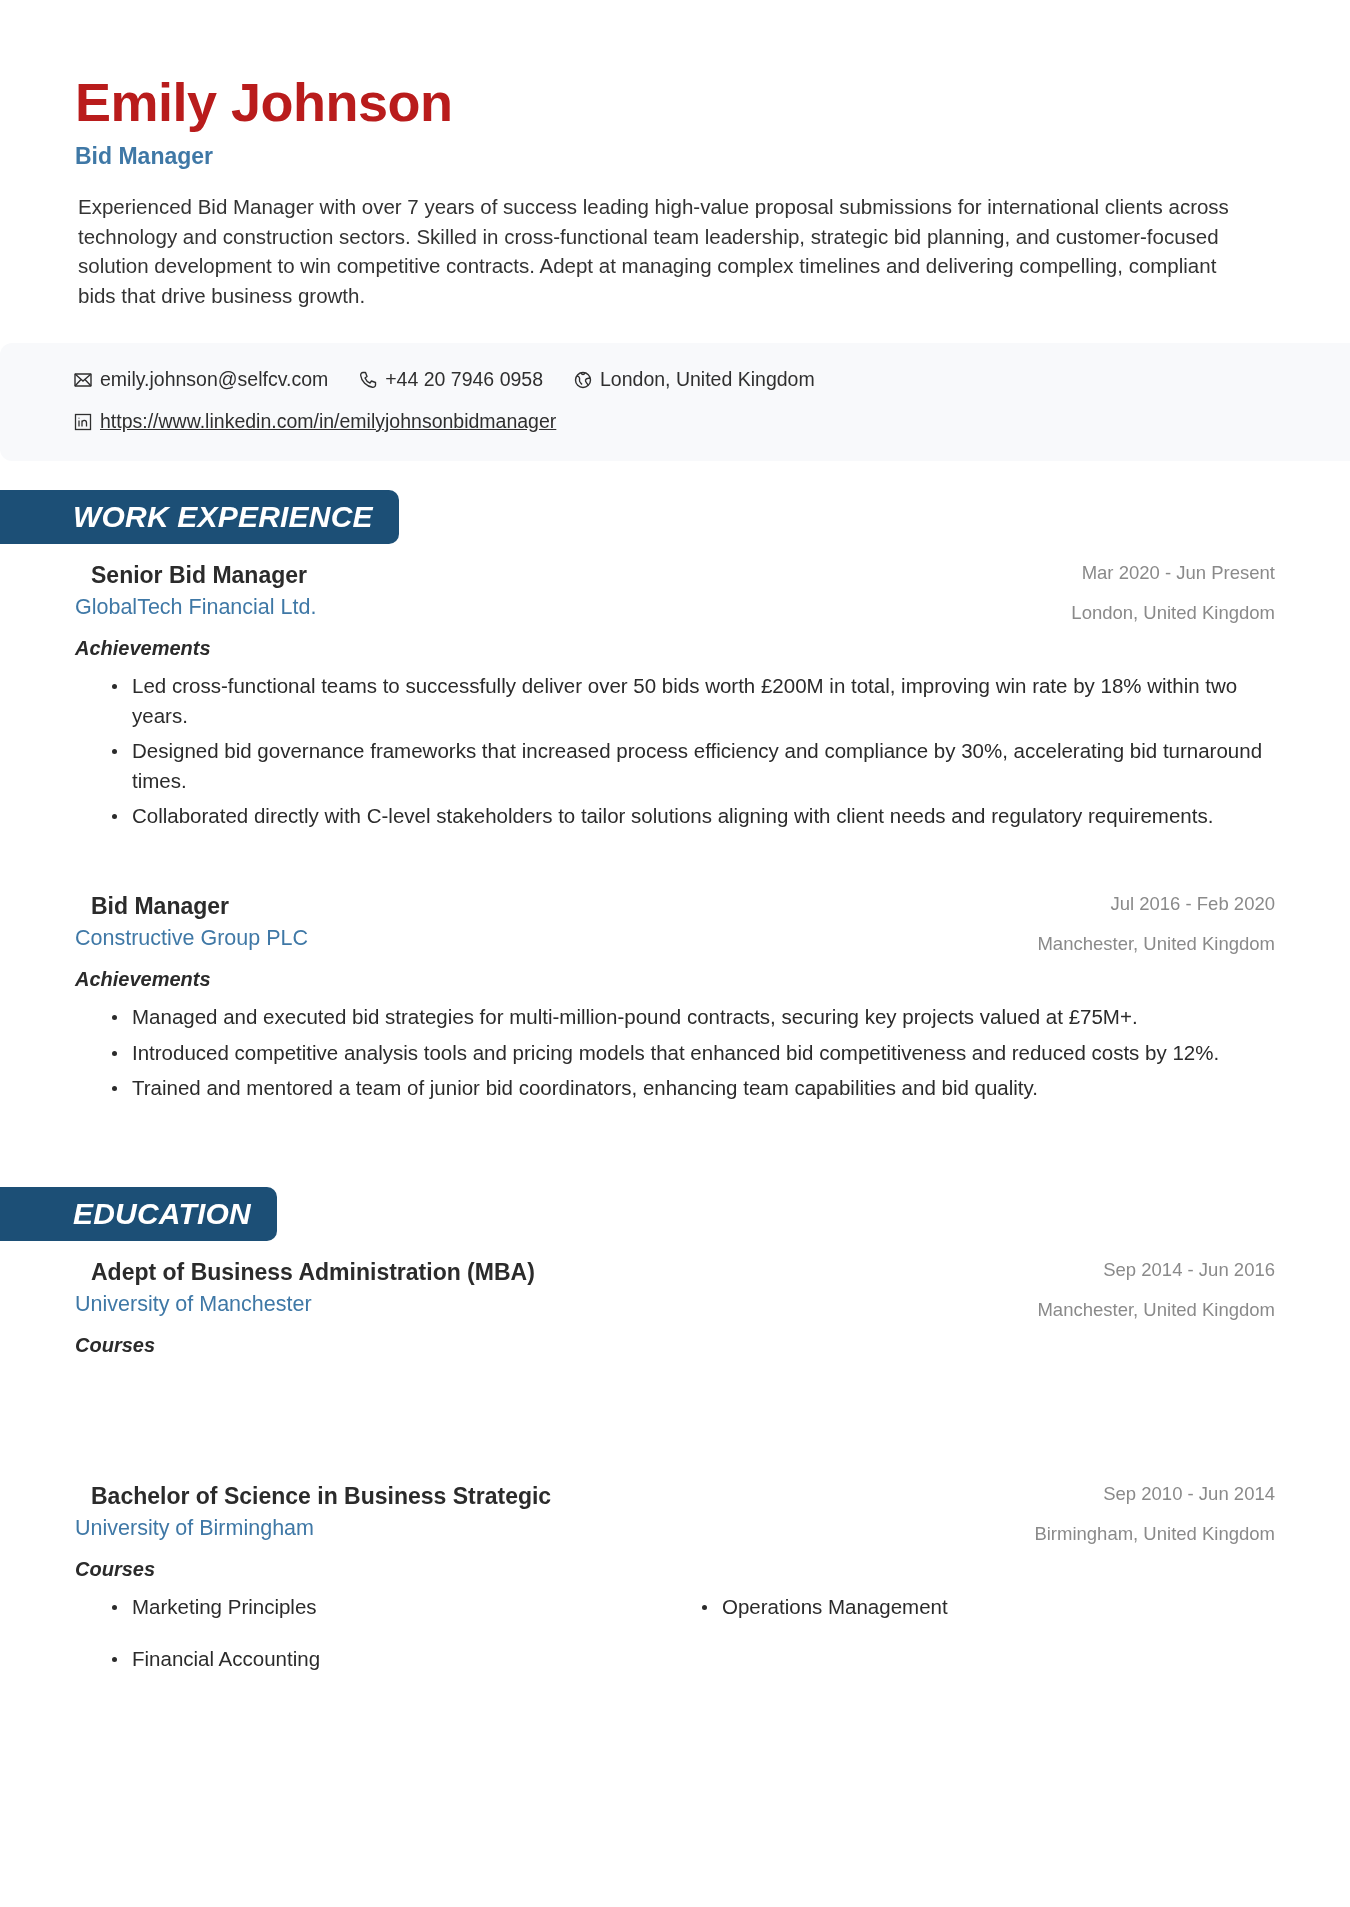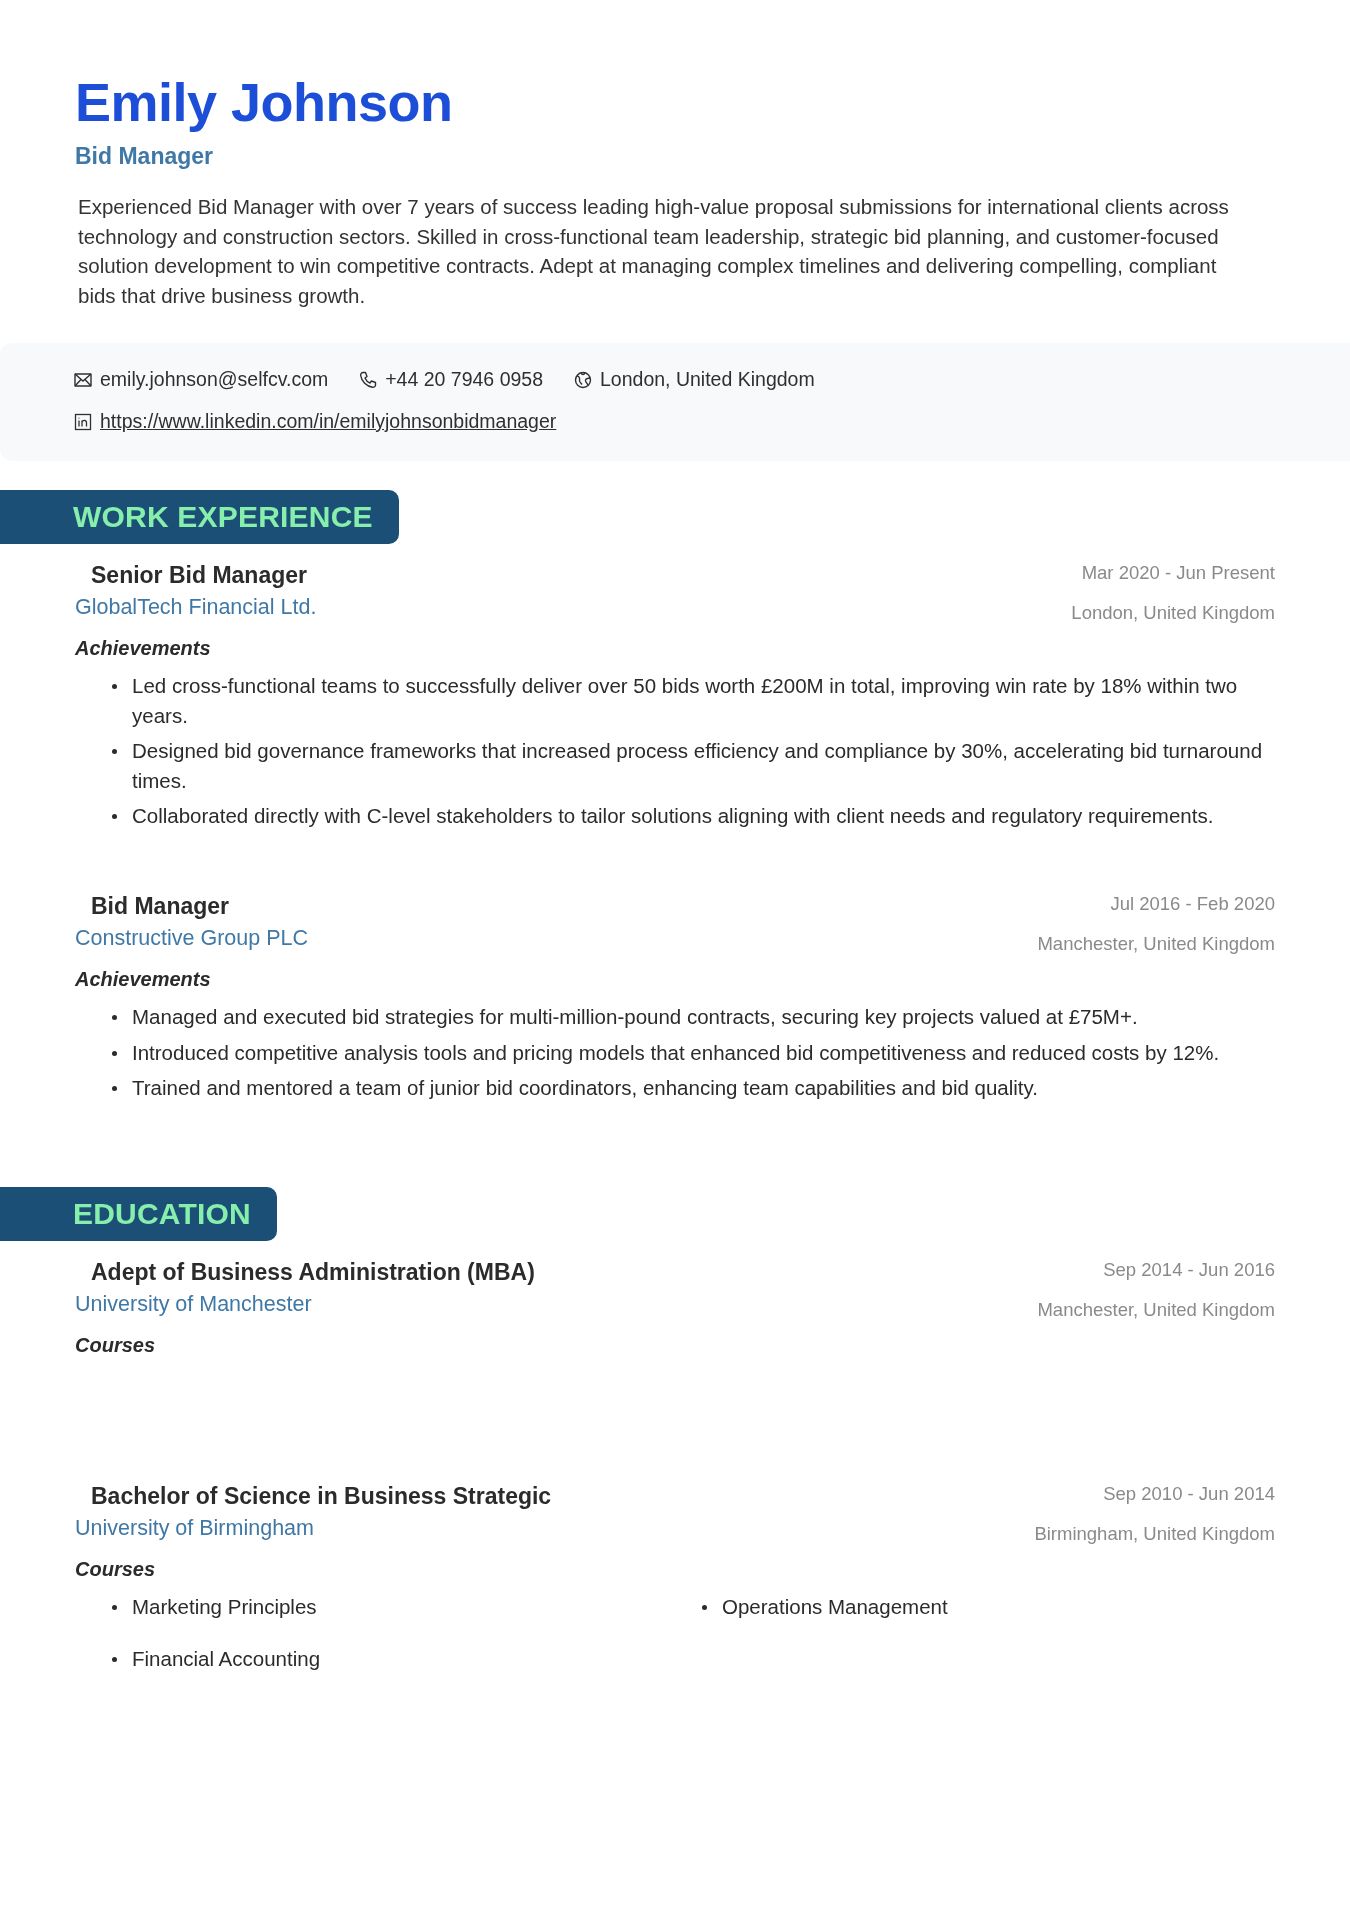--- a/index.html
+++ b/index.html
@@ -5,21 +5,21 @@
     * { margin: 0; padding: 0; box-sizing: border-box; }
     html, body { width: 1350px; height: 1907px; background: #ffffff; }
     body {
       font-family: "Liberation Sans", "DejaVu Sans", sans-serif;
       color: #2b2b2b;
       position: relative;
       overflow: hidden;
     }
     .header { position: absolute; left: 75px; top: 70px; width: 1200px; }
     .name {
-      font-size: 54px; font-weight: 700; color: #1d4ed8;
+      font-size: 54px; font-weight: 700; color: #b91c1c;
       letter-spacing: -0.5px; line-height: 64px;
     }
     .title {
       margin-top: 8px;
       font-size: 23px; font-weight: 700; color: #3f78a6; line-height: 28px;
     }
     .summary {
       position: absolute; left: 78px; top: 192px; width: 1170px;
       font-size: 20.5px; line-height: 29.5px; color: #333333;
     }
@@ -30,23 +30,24 @@
     .contact-row { position: absolute; left: 73px; display: flex; align-items: center; font-size: 19.5px; color: #2f2f2f; }
     .contact-row.r1 { top: 368px; }
     .contact-row.r2 { top: 410px; }
     .contact-item { display: flex; align-items: center; margin-right: 30px; }
     .contact-item svg { width: 20px; height: 20px; margin-right: 7px; flex: none; }
     .contact-item a { color: #2f2f2f; text-decoration: underline; }
 
     .section-head {
       position: absolute; left: 0; height: 54px;
       background: #1c4f76; border-radius: 0 10px 10px 0;
-      color: #86efac; font-size: 30px; font-weight: 700;
+      color: #ffffff; font-size: 30px; font-weight: 700;
       display: flex; align-items: center; padding-left: 73px; padding-right: 26px;
       letter-spacing: 0.2px;
+      font-style: italic;
     }
     .entry { position: absolute; left: 75px; width: 1200px; }
     .entry-top { position: relative; height: 66px; }
     .entry-role {
       position: absolute; left: 16px; top: 0;
       font-size: 23px; font-weight: 700; color: #2b2b2b; line-height: 30px;
     }
     .entry-org {
       position: absolute; left: 0; top: 33px;
       font-size: 21.5px; color: #3f78a6; line-height: 28px;

